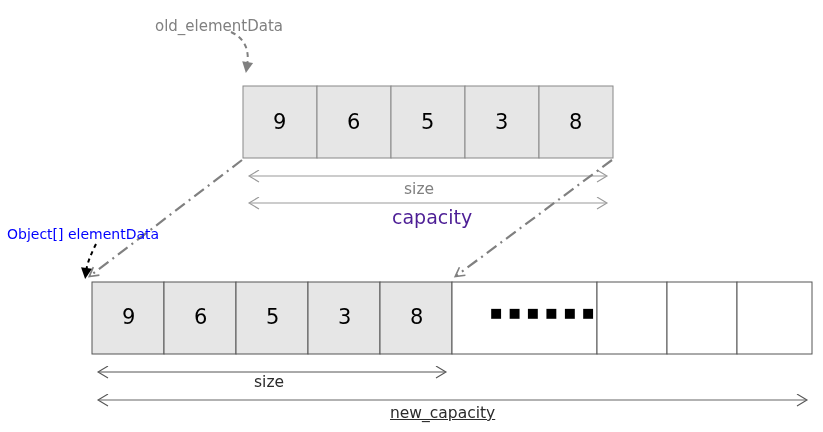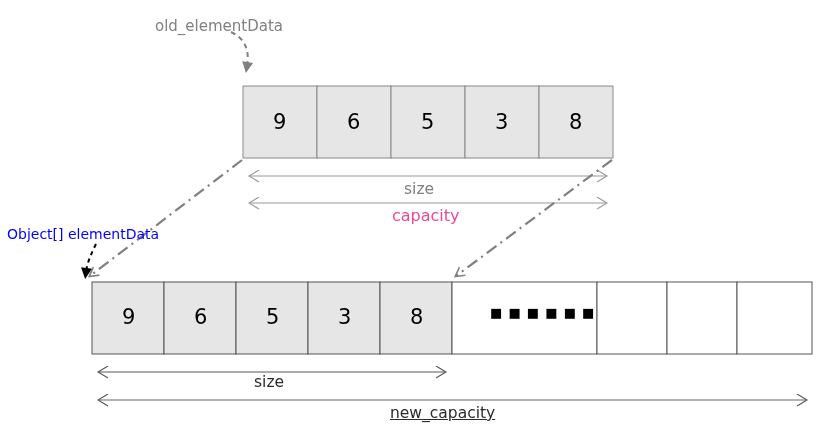--- a/index.html
+++ b/index.html
@@ -44,22 +44,22 @@
   }
   .lbl-size-top {
     left: 404px;
     top: 182px;
     font-size: 15.5px;
     color: #808080;
   }
   .lbl-capacity-top {
     left: 392px;
     top: 208px;
-    font-size: 16px;
-    color: #ec4899;
+    font-size: 19px;
+    color: #4c1d95;
   }
   .lbl-size-bottom {
     left: 254px;
     top: 375px;
     font-size: 15.5px;
     color: #2b2b2b;
   }
   .lbl-newcapacity-bottom {
     left: 390px;
     top: 406px;

